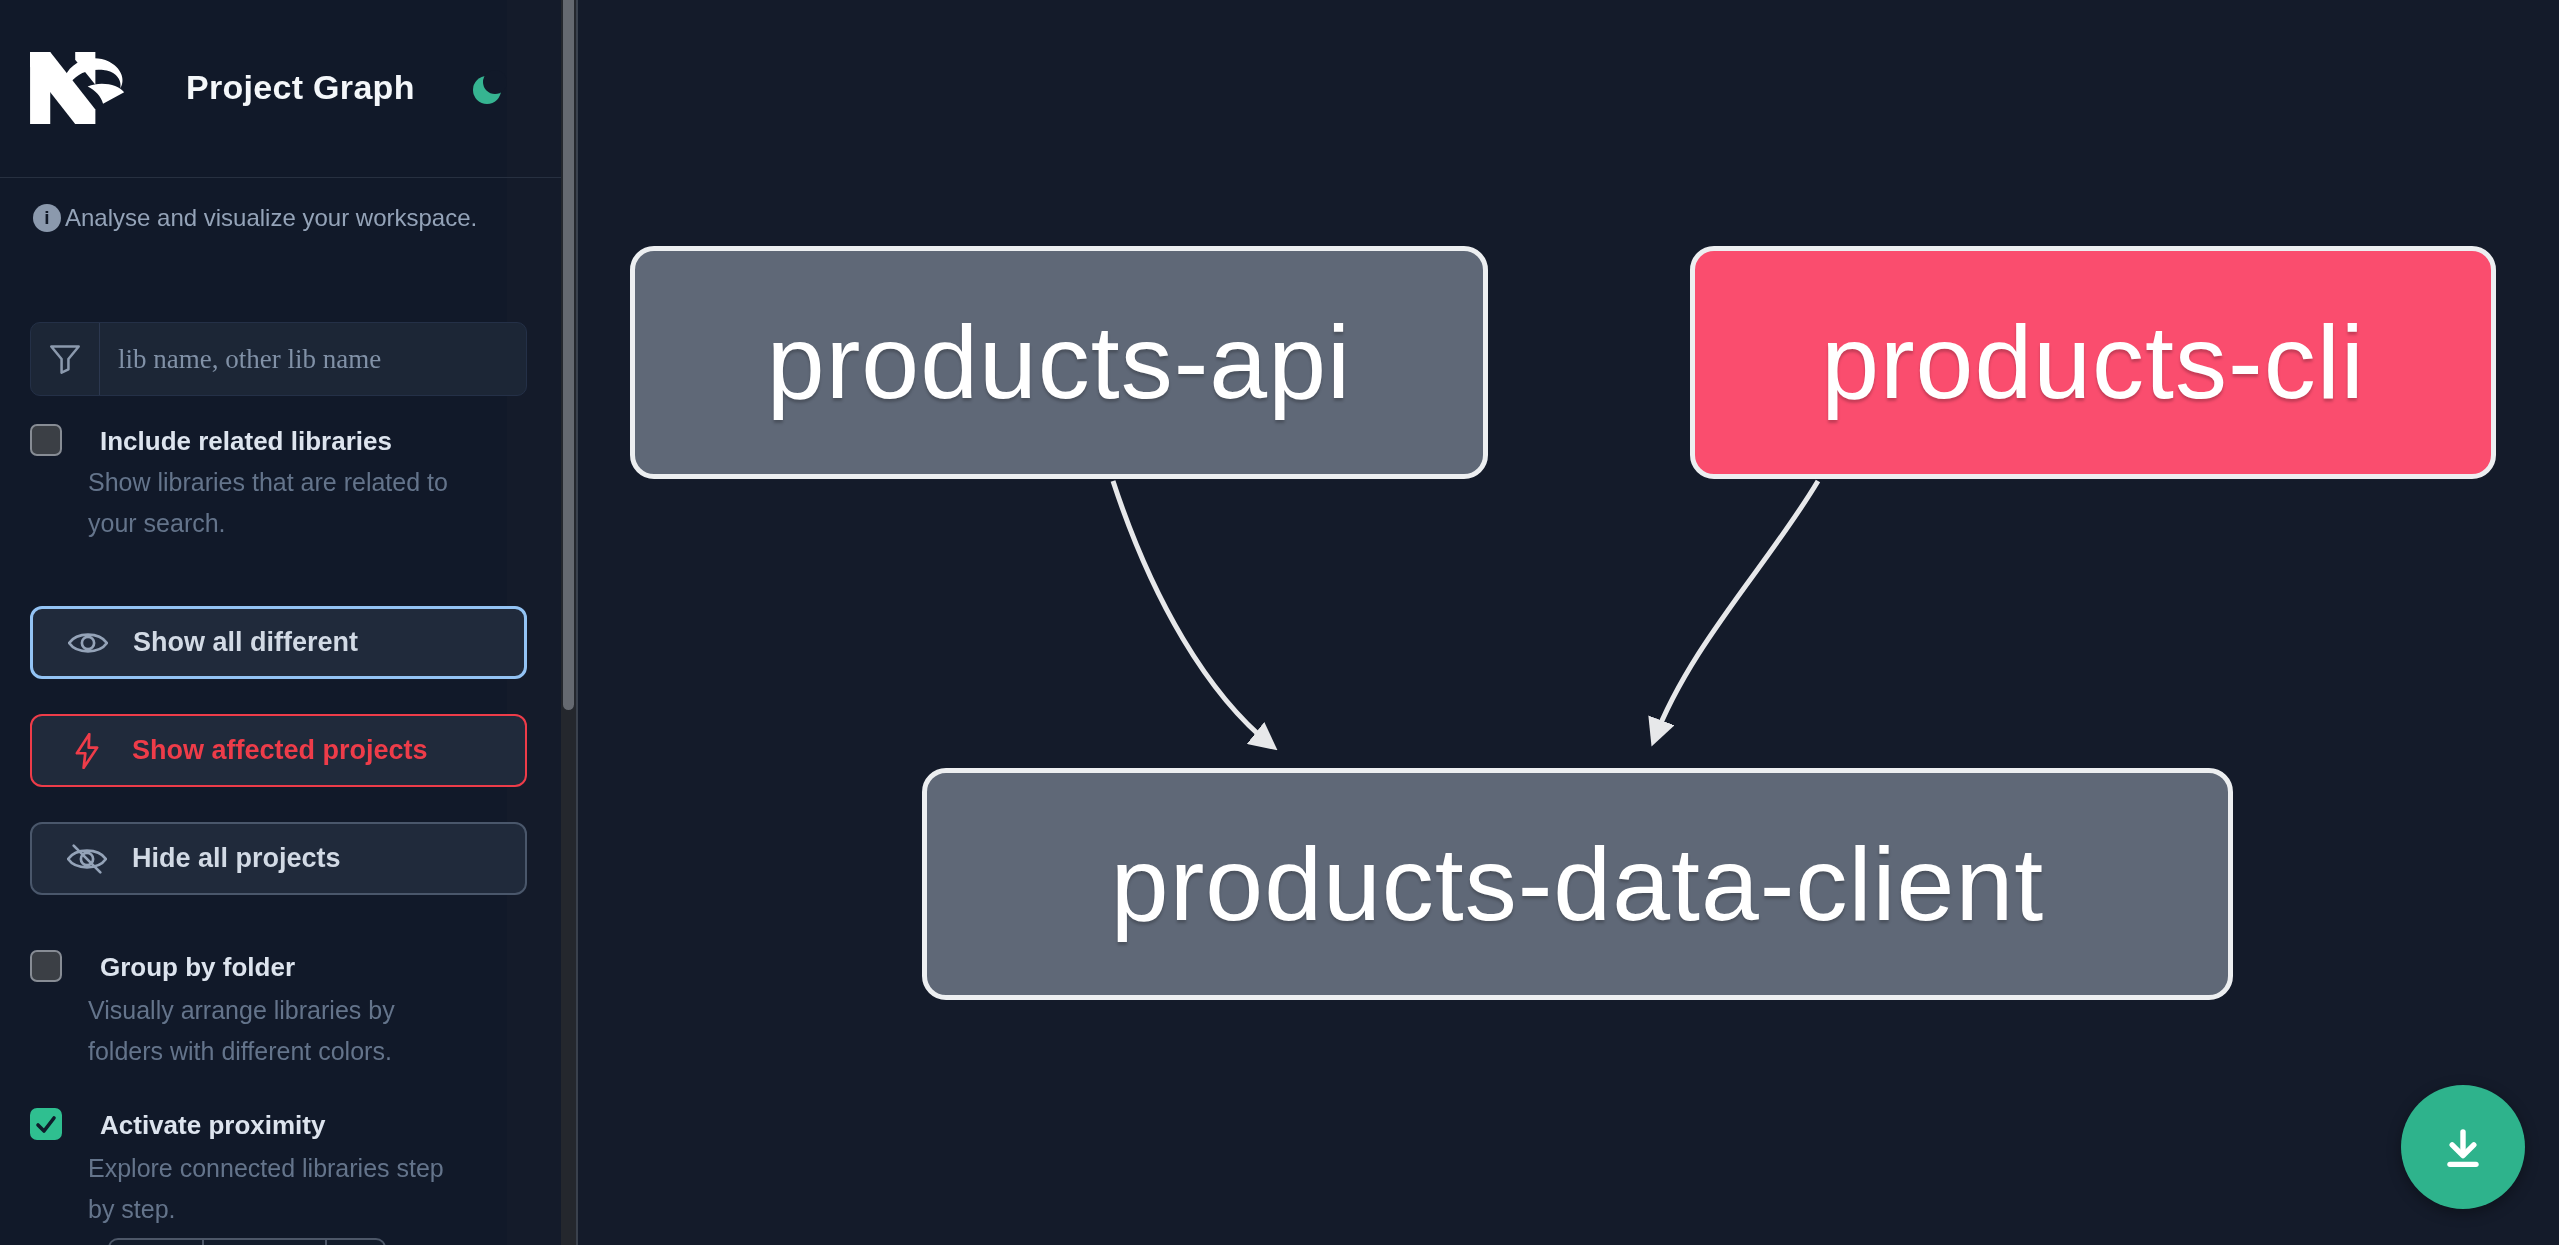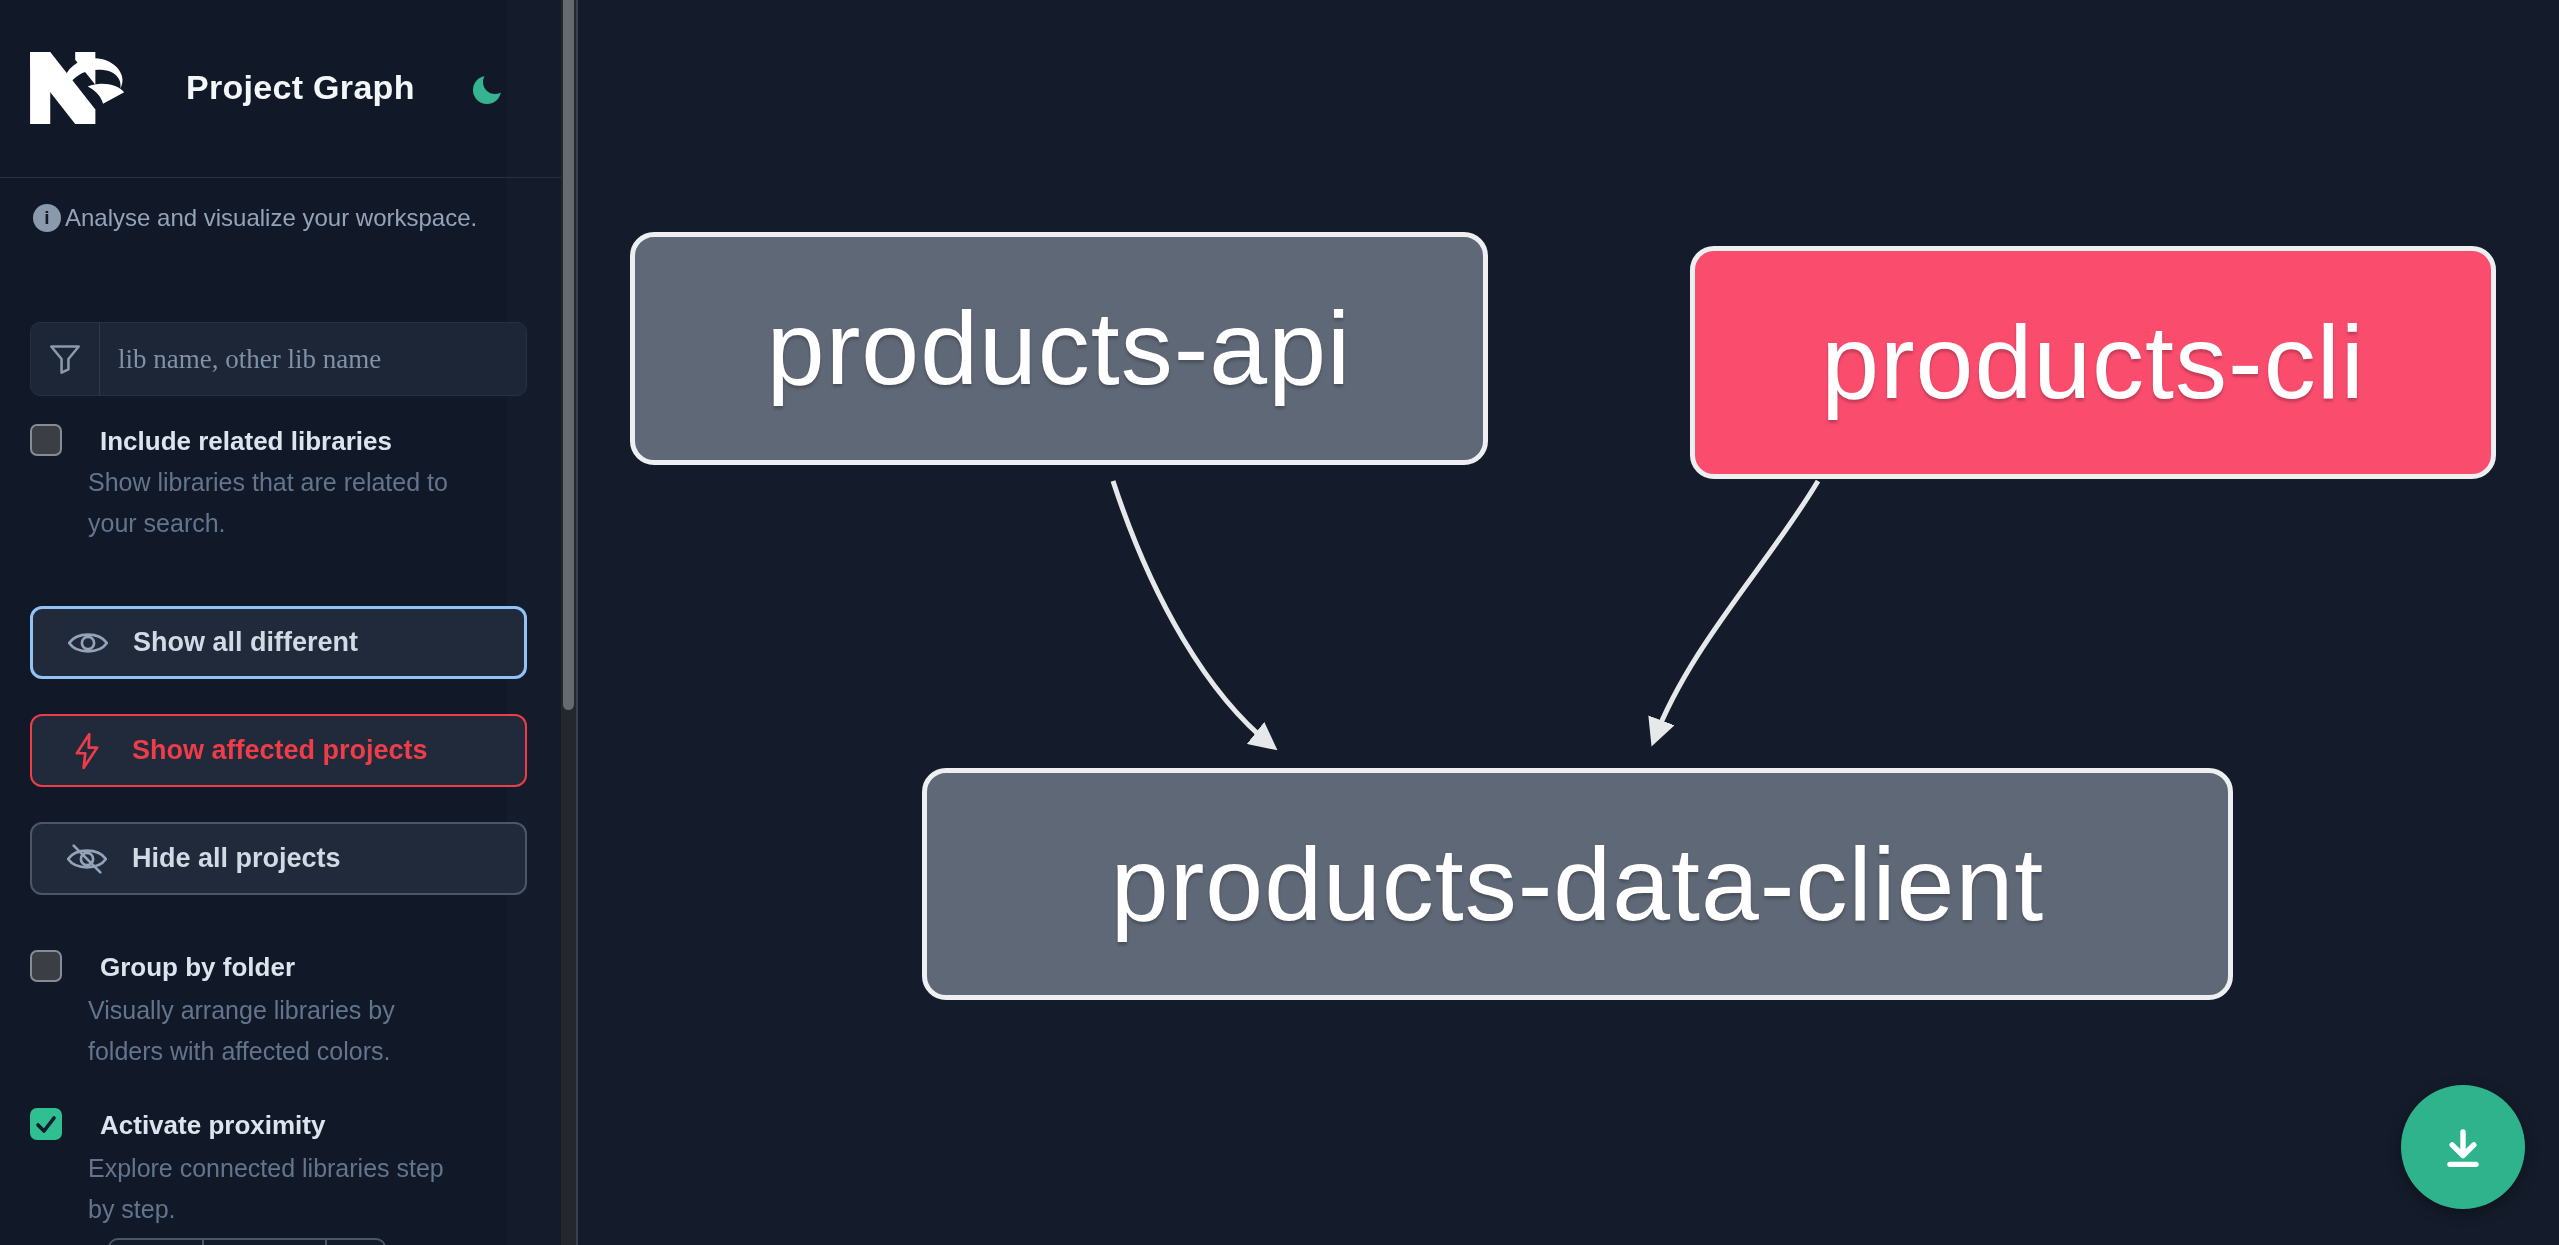--- a/index.html
+++ b/index.html
@@ -45,21 +45,21 @@
     border-right:2px solid #3a414d;box-sizing:border-box;}
   .scroll-thumb{position:absolute;left:2px;top:-8px;width:11px;height:718px;border-radius:6px;background:#656970;cursor:pointer;}
   
   .canvas{position:absolute;left:580px;top:0;width:1979px;height:1245px;background:#141b2a;cursor:grab;}
   .edges{position:absolute;left:0;top:0;width:2559px;height:1245px;pointer-events:none;}
   .node{position:absolute;display:flex;align-items:center;justify-content:center;box-sizing:border-box;
     border:5px solid #edeff1;border-radius:24px;color:#ffffff;font-size:104px;font-weight:400;
     letter-spacing:1px;cursor:pointer;text-shadow:0 3px 3px rgba(0,0,0,.22);}
   .node-gray{background:#5f6877;}
   .node-pink{background:#fa4d6e;}
-  .node-api{left:630px;top:232px;width:858px;height:233px;}
+  .node-api{left:630px;top:246px;width:858px;height:233px;}
   .node-cli{left:1690px;top:246px;width:806px;height:233px;}
   .node-data{left:922px;top:768px;width:1311px;height:232px;}
   .fab{position:absolute;left:2401px;top:1085px;width:124px;height:124px;border-radius:50%;
     background:#2eb38c;border:none;display:flex;align-items:center;justify-content:center;cursor:pointer;
     box-shadow:0 4px 14px rgba(0,0,0,.35);}
 </style>
 </head>
 <body>
 
 <div class="sidebar">
@@ -126,21 +126,21 @@
         <circle cx="18" cy="14" r="5.5"></circle>
         <line x1="6" y1="2" x2="30" y2="26"></line>
       </svg>
     </span>
     <span>Hide all projects</span>
   </button>
 
   <div class="checkbox unchecked" style="top:950px;"></div>
   <div class="tg-label" style="top:950px;">Group by folder</div>
   <div class="tg-desc" style="top:990px;">Visually arrange libraries by
-folders with affected colors.</div>
+folders with different colors.</div>
 
   <div class="checkbox checked" style="top:1108px;">
     <svg width="24" height="24" viewBox="0 0 24 24" fill="none" stroke="#0f1c2b" stroke-width="3.6" stroke-linecap="round" stroke-linejoin="round">
       <polyline points="4,13 10,19 20,6"></polyline>
     </svg>
   </div>
   <div class="tg-label" style="top:1108px;">Activate proximity</div>
   <div class="tg-desc" style="top:1148px;">Explore connected libraries step
 by step.</div>
 

